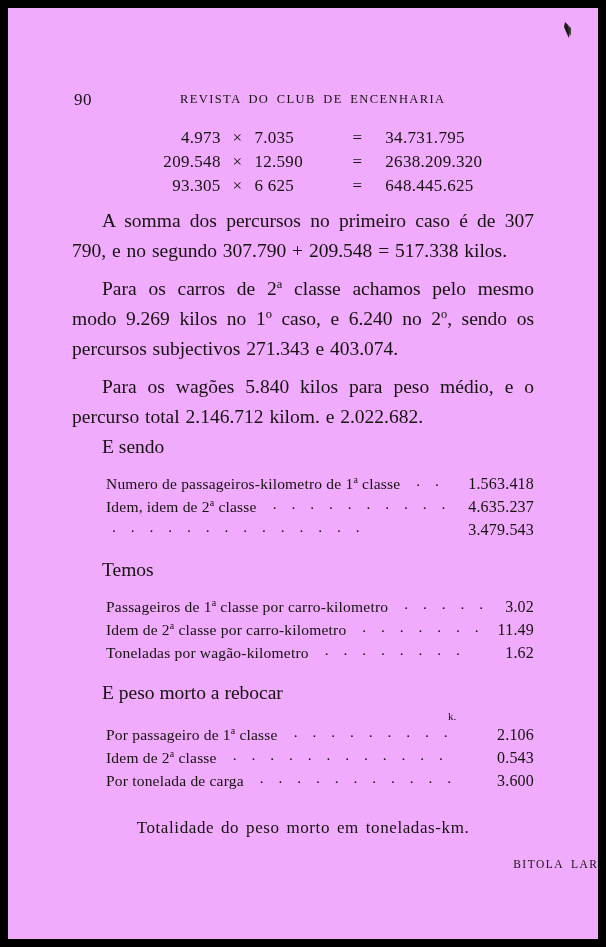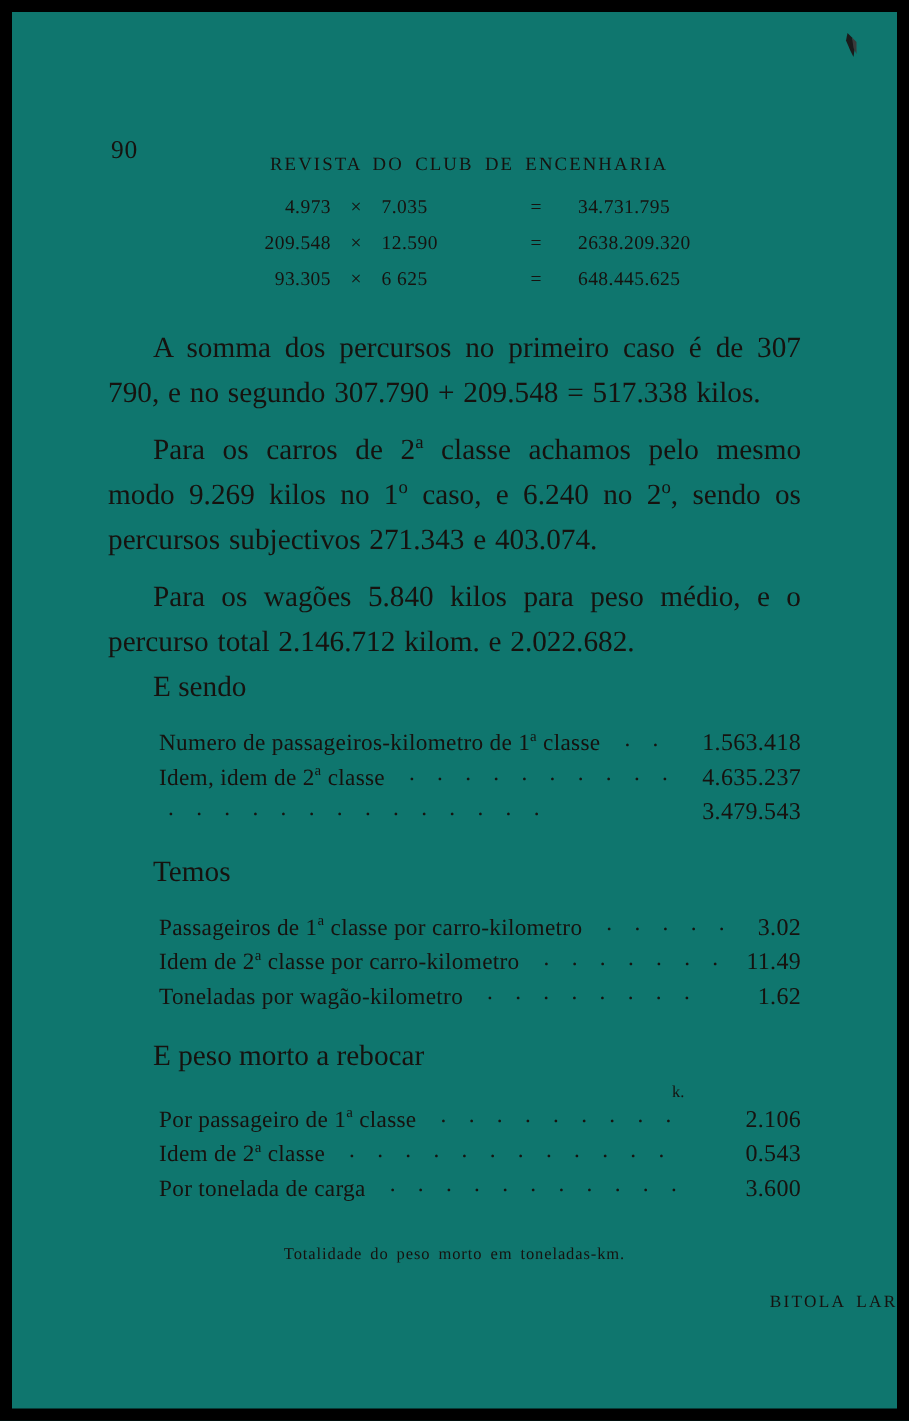--- a/index.html
+++ b/index.html
@@ -20,21 +20,21 @@
     height: 947px;
     background: #000000;
     box-sizing: border-box;
   }
   .paper {
     position: absolute;
     left: 8px;
     top: 8px;
     width: 590px;
     height: 931px;
-    background: #0f766e;
+    background: #f0abfc;
     box-sizing: border-box;
     overflow: hidden;
   }
   .ink-mark {
     position: absolute;
     left: 551px;
     top: 14px;
     width: 14px;
     height: 24px;
     overflow: hidden;
@@ -56,48 +56,48 @@
   .folio {
     position: absolute;
     left: 66px;
     top: 0;
     font-size: 17px;
     letter-spacing: 0.5px;
   }
   .runhead-title {
     position: absolute;
     left: 172px;
-    top: 12px;
+    top: 2px;
     font-size: 12.5px;
     letter-spacing: 1.4px;
     word-spacing: 3px;
   }
 
   
   .para {
     margin: 0 auto;
     width: 462px;
     font-size: 19.5px;
     line-height: 30px;
     text-align: justify;
     text-align-last: left;
     word-spacing: 1px;
   }
   .para.indent { text-indent: 30px; }
-  .p-gap-1 { margin-top: 20px; }
+  .p-gap-1 { margin-top: 8px; }
   .p-gap-2 { margin-top: 8px; }
 
   
   .eqblock {
     margin: 14px auto 0 auto;
     width: 462px;
   }
   .eqrow {
     display: flex;
-    font-size: 13px;
+    font-size: 17px;
     line-height: 24px;
     letter-spacing: 0.3px;
   }
   .eq-a { width: 150px; text-align: right; }
   .eq-op { width: 34px; text-align: center; }
   .eq-b { width: 84px; text-align: left; }
   .eq-eq { width: 40px; text-align: center; }
   .eq-r { width: 150px; text-align: left; padding-left: 8px; }
 
   
@@ -153,21 +153,21 @@
   sup.ord {
     font-size: 0.64em;
     vertical-align: super;
     line-height: 0;
   }
 
   
   .totality {
     width: 100%;
     text-align: center;
-    font-size: 11px;
+    font-size: 17px;
     margin-top: 26px;
     letter-spacing: 0.6px;
     word-spacing: 2px;
   }
   .bitola {
     width: 100%;
     text-align: right;
     font-size: 11.5px;
     margin-top: 20px;
     letter-spacing: 1.5px;

